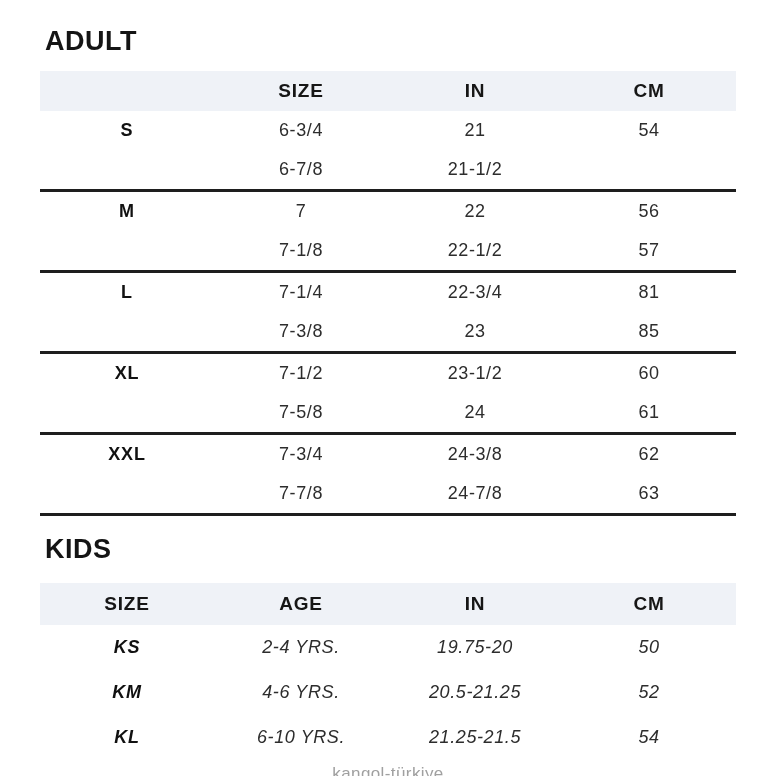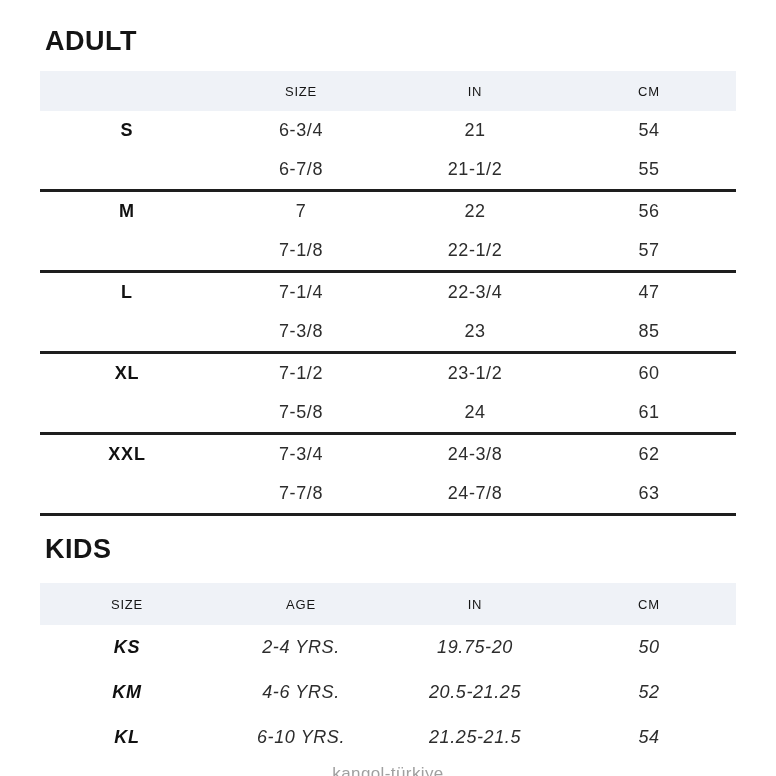--- a/index.html
+++ b/index.html
@@ -33,22 +33,22 @@
   .thead {
     display: grid;
     grid-template-columns: repeat(4, 1fr);
     align-items: center;
     background: #eff2f7;
     height: 40px;
   }
   .thead.kids-head { height: 42px; }
   .th {
     text-align: center;
-    font-weight: 400;
-    font-size: 13px;
+    font-weight: 700;
+    font-size: 19px;
     letter-spacing: 0.8px;
     color: #161616;
   }
   .group { border-bottom: 3px solid #1e1e1e; }
   .trow {
     display: grid;
     grid-template-columns: repeat(4, 1fr);
     align-items: center;
     height: 39px;
   }
@@ -94,21 +94,20 @@
       <div class="trow">
         <div class="cell lbl">S</div>
         <div class="cell">6-3/4</div>
         <div class="cell">21</div>
         <div class="cell">54</div>
       </div>
       <div class="trow">
         <div class="cell lbl"></div>
         <div class="cell">6-7/8</div>
         <div class="cell">21-1/2</div>
-        <div class="cell">55</div>
       </div>
     </div>
 
     <div class="group">
       <div class="trow">
         <div class="cell lbl">M</div>
         <div class="cell">7</div>
         <div class="cell">22</div>
         <div class="cell">56</div>
       </div>
@@ -118,21 +117,21 @@
         <div class="cell">22-1/2</div>
         <div class="cell">57</div>
       </div>
     </div>
 
     <div class="group">
       <div class="trow">
         <div class="cell lbl">L</div>
         <div class="cell">7-1/4</div>
         <div class="cell">22-3/4</div>
-        <div class="cell">47</div>
+        <div class="cell">81</div>
       </div>
       <div class="trow">
         <div class="cell lbl"></div>
         <div class="cell">7-3/8</div>
         <div class="cell">23</div>
         <div class="cell">85</div>
       </div>
     </div>
 
     <div class="group">

